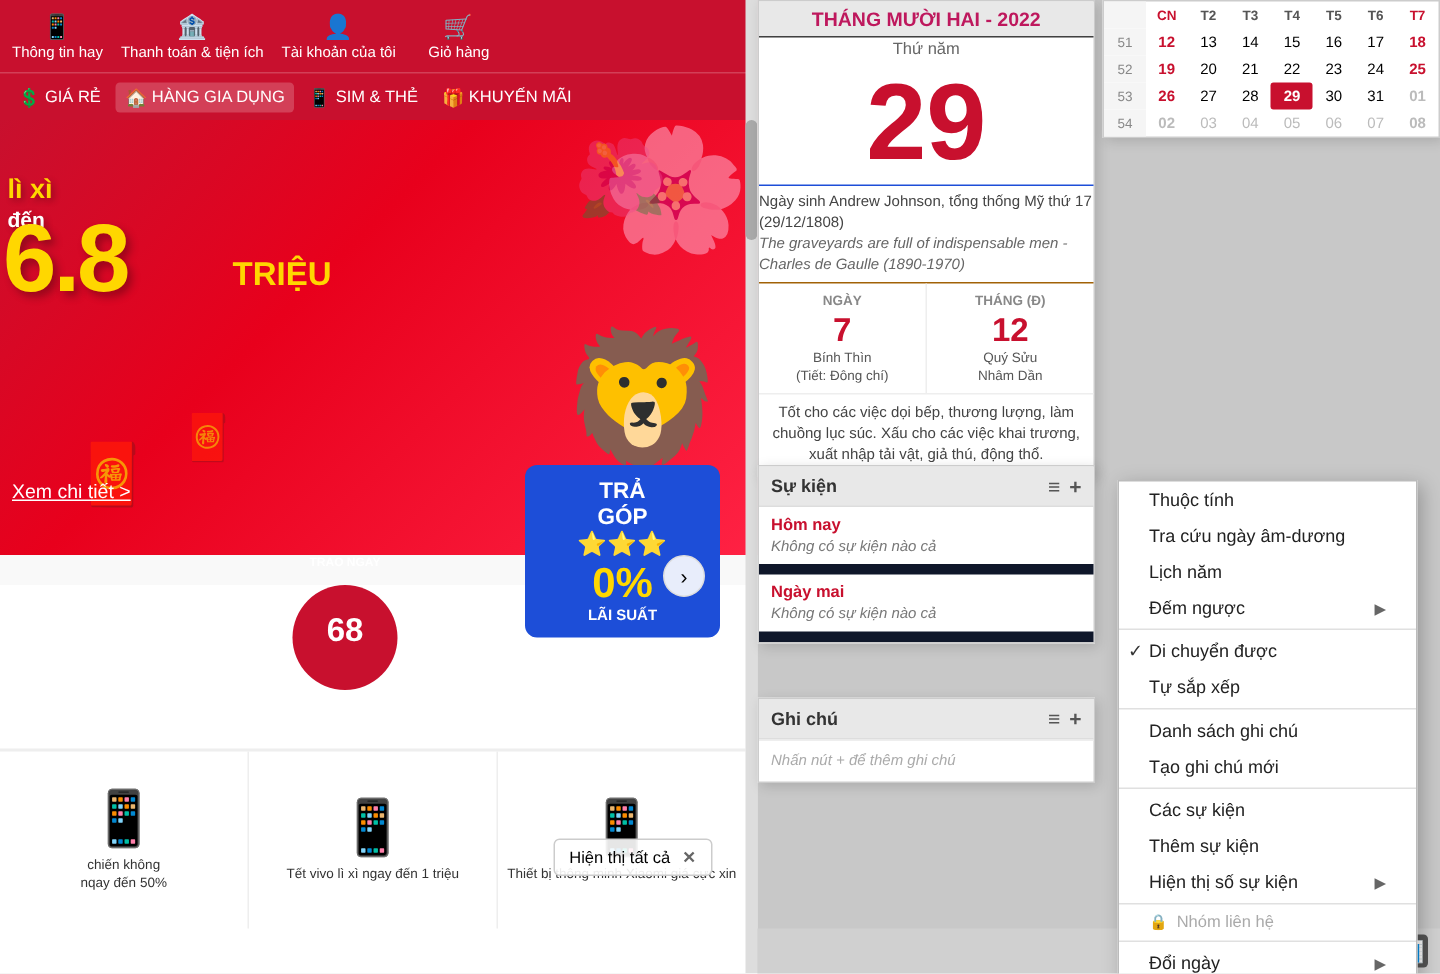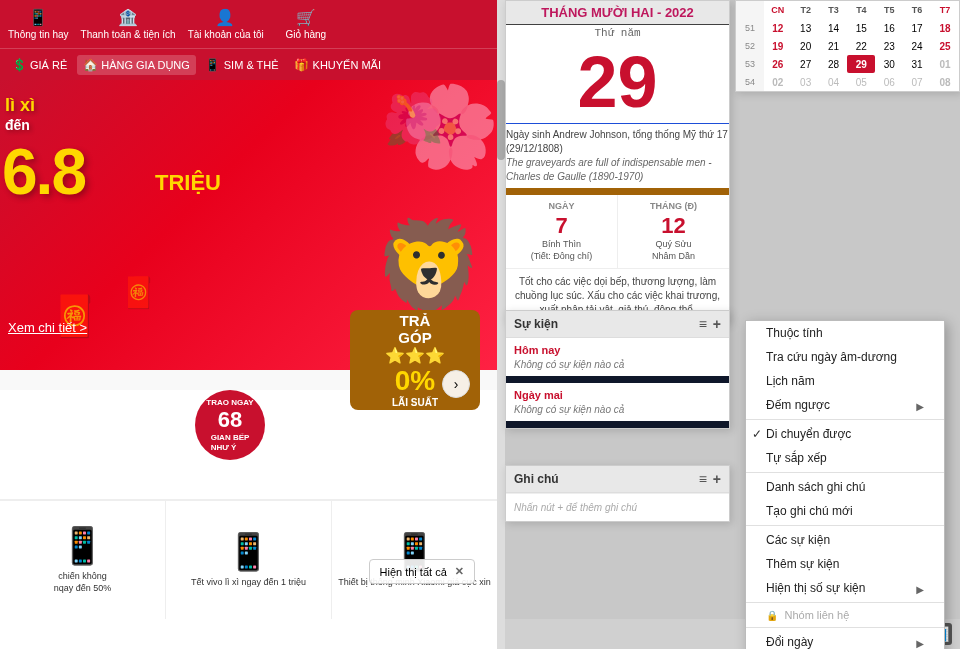--- a/index.html
+++ b/index.html
@@ -141,24 +141,24 @@
       background: #aaa;
       border-radius: 4px;
       margin-top: 80px;
     }
 
     
     .tragop-banner {
       position: absolute;
       right: 25px;
       top: 310px;
-      background: #a16207;
+      background: #1d4ed8;
       color: white;
       width: 130px;
-      height: 100px;
+      height: 115px;
       border-radius: 8px;
       display: flex;
       flex-direction: column;
       align-items: center;
       justify-content: center;
       font-weight: bold;
       font-size: 13px;
       text-align: center;
       z-index: 5;
     }
@@ -214,21 +214,20 @@
       font-weight: bold;
       color: #be185d;
       border-bottom: 1px solid #404040;
     }
 
     .cal-weekday {
       text-align: center;
       font-size: 11px;
       color: #666;
       padding: 2px 0;
-      font-family: Liberation Mono, monospace;
     }
 
     .cal-day-big {
       text-align: center;
       font-size: 72px;
       font-weight: 900;
       color: #c8102e;
       line-height: 1;
       padding: 5px 0;
     }
@@ -241,21 +240,21 @@
       line-height: 1.4;
       border-top: 1px solid #1d4ed8;
     }
     .cal-info em {
       font-style: italic;
       color: #666;
     }
 
     .cal-lunar-row {
       display: flex;
-      border-top: 7px solid #a16207;
+      border-top: 1px solid #a16207;
     }
     .cal-lunar-cell {
       flex: 1;
       padding: 6px 4px;
       text-align: center;
       border-right: 1px solid #eee;
     }
     .cal-lunar-cell:last-child { border-right: none; }
     .cal-lunar-label {
       font-size: 9px;
@@ -470,22 +469,23 @@
       color: white;
       border-radius: 50%;
       width: 70px;
       height: 70px;
       display: flex;
       flex-direction: column;
       align-items: center;
       justify-content: center;
       font-size: 10px;
       font-weight: bold;
-      text-align: left;
+      text-align: right;
       z-index: 6;
+      gap: 28px;
     }
 
     .arrow-btn {
       position: absolute;
       right: 35px;
       top: 370px;
       background: rgba(255,255,255,0.9);
       border: 1px solid #ddd;
       border-radius: 50%;
       width: 28px;
@@ -577,21 +577,21 @@
       <span>KHUYẾN MÃI</span>
     </div>
   </div>
 
   <div class="banner-area">
 
     <div style="position:absolute;right:5px;top:0;font-size:80px;opacity:0.5;">🌸</div>
     <div style="position:absolute;right:60px;top:10px;font-size:50px;opacity:0.4;">🌺</div>
 
     <div class="banner-text-li-xi">
-      <div style="font-size:18px;color:#ffd700;">lì xì</div>
+      <div style="font-size:18px;color:#ffd700;margin-top:21px;">lì xì</div>
       <div style="font-size:14px;color:white;">đến</div>
     </div>
 
     <div class="banner-amount">6.8</div>
     <div class="banner-trieu">TRIỆU</div>
 
     <div style="position:absolute;right:20px;bottom:50px;font-size:90px;">🦁</div>
 
     <div style="position:absolute;left:50px;bottom:30px;font-size:40px;opacity:0.8;">🧧</div>
     <div style="position:absolute;left:120px;bottom:60px;font-size:30px;opacity:0.7;">🧧</div>

